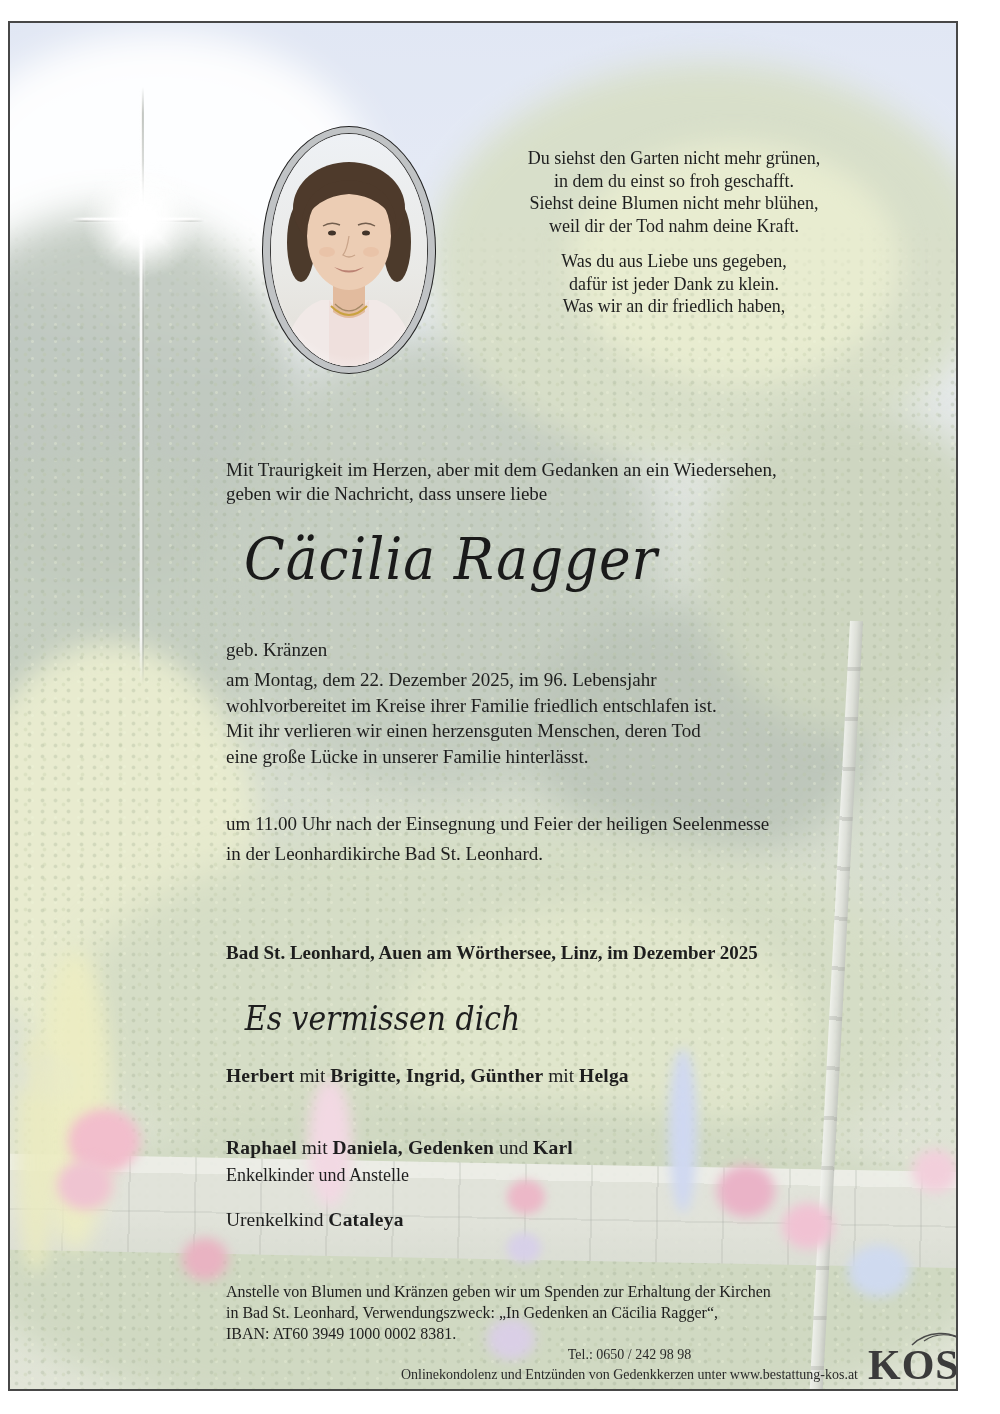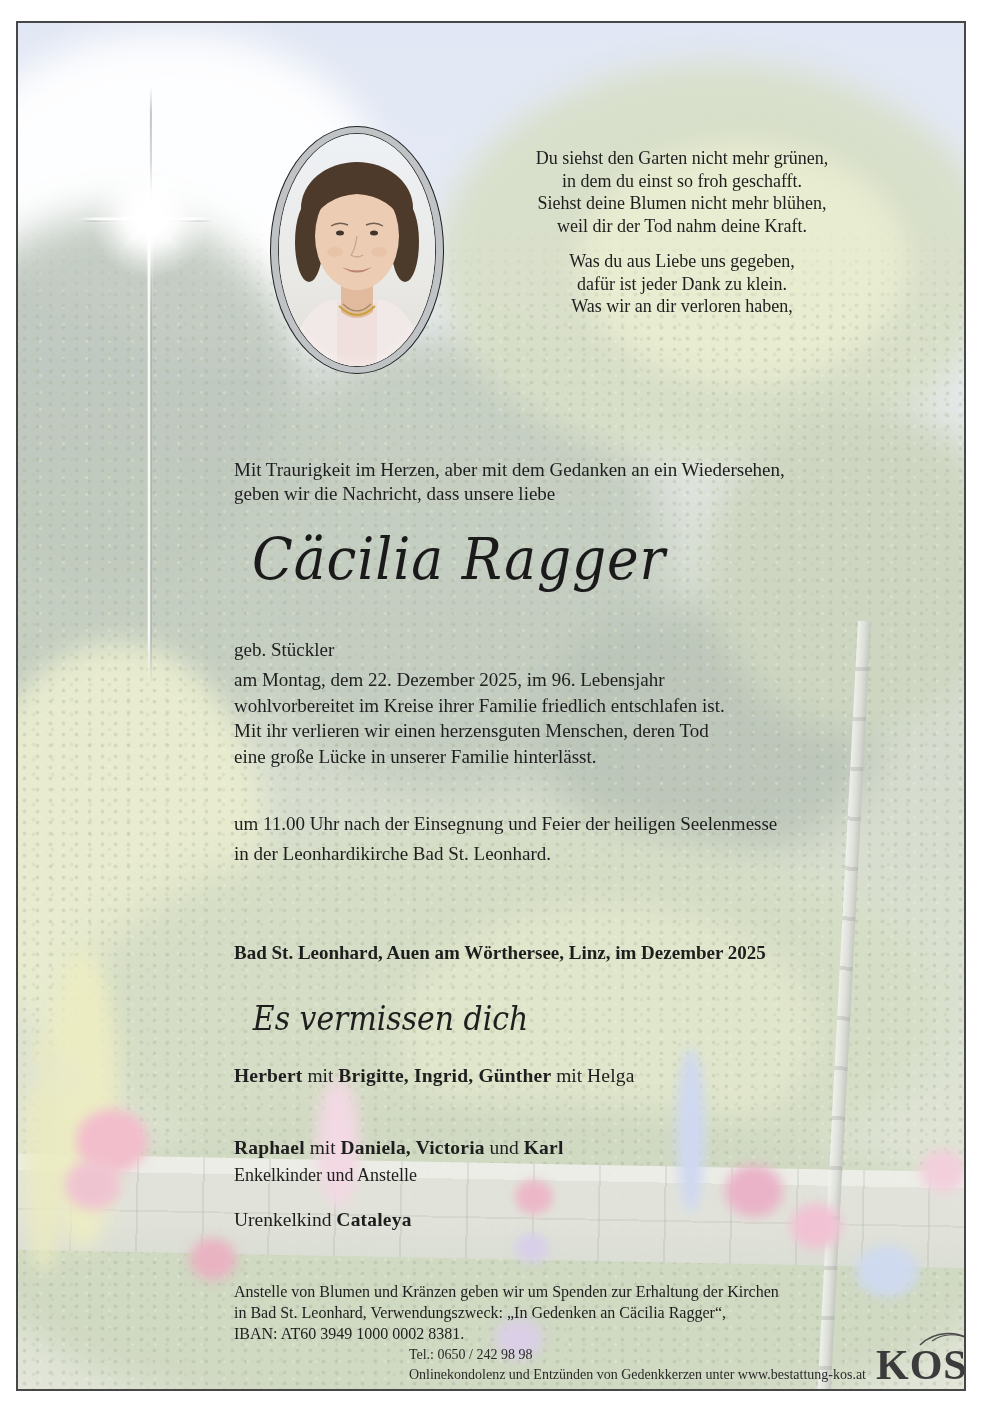--- a/index.html
+++ b/index.html
@@ -1,17 +1,17 @@
 <!DOCTYPE html>
 <html><head>
 <meta charset="utf-8">
 <style>
   html,body{margin:0;padding:0;background:#ffffff;width:1000px;height:1414px;
     font-family:"Liberation Serif",serif;}
-  .card{position:absolute;left:16px;top:21px;width:950px;height:1370px;
+  .card{position:absolute;left:8px;top:21px;width:950px;height:1370px;
     box-sizing:border-box;border:2px solid #474747;overflow:hidden;background:#d946ef;}
   
   .bg,.content{position:absolute;inset:0;}
   .bg-base{position:absolute;inset:0;background:linear-gradient(180deg,
     #d3dcef 0%,#d8e0f0 13%,#dee4ef 22%,#d6dcd9 30%,#c8d1c2 42%,
     #c2ccb8 55%,#c9d2ba 68%,#cfd6c0 80%,#d4d9c6 100%);}
   .blob{position:absolute;border-radius:50%;filter:blur(18px);}
   .speckle{position:absolute;left:0;right:0;top:200px;bottom:0;opacity:.5;
     background-image:
       radial-gradient(circle, rgba(104,124,84,.55) 1.2px, transparent 2.4px),
@@ -76,21 +76,21 @@
   .missing{top:975px;font-family:"DejaVu Serif",serif;font-style:italic;font-size:34px;}
   .missing span{display:inline-block;transform:scaleX(.88);}
   .fam{font-size:19.5px;}
   .fam b,.fam span[style]{letter-spacing:.2px;}
   .children{top:1042px;}
   .cap1{top:1070px;font-size:18px;}
   .grandchildren{top:1114px;}
   .cap2{top:1142px;font-size:18px;}
   .greatgrand{top:1186px;}
   .donation{top:1258px;font-size:16px;line-height:21px;}
-  .footer{position:absolute;right:98px;top:1322px;text-align:left;font-size:14px;
+  .footer{position:absolute;right:98px;top:1322px;text-align:center;font-size:14px;
     line-height:20px;white-space:nowrap;color:#2a2a2a;}
   .logo{position:absolute;left:858px;top:1306px;}
 </style>
 </head>
 <body>
 
 <div class="card">
 
   <div class="bg">
     <div class="bg-base"></div>
@@ -180,56 +180,56 @@
     </div>
 
     <div class="poem txt">
       <div>Du siehst den Garten nicht mehr grünen,</div>
       <div>in dem du einst so froh geschafft.</div>
       <div>Siehst deine Blumen nicht mehr blühen,</div>
       <div>weil dir der Tod nahm deine Kraft.</div>
       <div class="gap"></div>
       <div>Was du aus Liebe uns gegeben,</div>
       <div>dafür ist jeder Dank zu klein.</div>
-      <div>Was wir an dir verloren haben,</div>
+      <div>Was wir an dir friedlich haben,</div>
     </div>
 
     <div class="col txt intro">
       <div>Mit Traurigkeit im Herzen, aber mit dem Gedanken an ein Wiedersehen,</div>
       <div>geben wir die Nachricht, dass unsere liebe</div>
     </div>
 
     <div class="col txt name">
       <span>Cäcilia Ragger</span>
     </div>
 
-    <div class="col txt maiden">geb. Stückler</div>
+    <div class="col txt maiden">geb. Kränzen</div>
 
     <div class="col txt passing">
       <div>am Montag, dem 22. Dezember 2025, im 96. Lebensjahr</div>
       <div>wohlvorbereitet im Kreise ihrer Familie friedlich entschlafen ist.</div>
       <div>Mit ihr verlieren wir einen herzensguten Menschen, deren Tod</div>
       <div>eine große Lücke in unserer Familie hinterlässt.</div>
     </div>
 
     <div class="col txt farewell">
       <div>um 11.00 Uhr nach der Einsegnung und Feier der heiligen Seelenmesse</div>
       <div>in der Leonhardikirche Bad St. Leonhard.</div>
     </div>
 
 
     <div class="col txt placedate">Bad St. Leonhard, Auen am Wörthersee, Linz, im Dezember 2025</div>
 
     <div class="col txt missing">
       <span>Es vermissen dich</span>
     </div>
 
-    <div class="col txt fam children"><span style="font-weight: bold;">Herbert</span><span> mit </span><span style="font-weight: bold;">Brigitte, Ingrid, Günther</span><span> mit </span><span style="font-weight: normal;">Helga</span></div>
-
-    <div class="col txt fam grandchildren"><span style="font-weight: bold;">Raphael</span><span> mit </span><span style="font-weight: bold;">Daniela, Victoria</span><span> und </span><span style="font-weight: bold;">Karl</span></div>
+    <div class="col txt fam children"><span style="font-weight: bold;">Herbert</span><span> mit </span><span style="font-weight: bold;">Brigitte, Ingrid, Günther</span><span> mit </span><span style="font-weight: bold;">Helga</span></div>
+
+    <div class="col txt fam grandchildren"><span style="font-weight: bold;">Raphael</span><span> mit </span><span style="font-weight: bold;">Daniela, Gedenken</span><span> und </span><span style="font-weight: bold;">Karl</span></div>
     <div class="col txt cap2">Enkelkinder und Anstelle</div>
 
     <div class="col txt fam greatgrand"><span>Urenkelkind </span><span style="font-weight: bold;">Cataleya</span></div>
 
     <div class="col txt donation">
       <div>Anstelle von Blumen und Kränzen geben wir um Spenden zur Erhaltung der Kirchen</div>
       <div>in Bad St. Leonhard, Verwendungszweck: „In Gedenken an Cäcilia Ragger“,</div>
       <div>IBAN: AT60 3949 1000 0002 8381.</div>
     </div>
 

